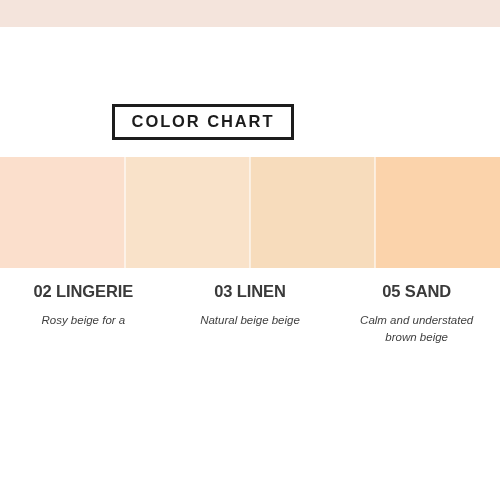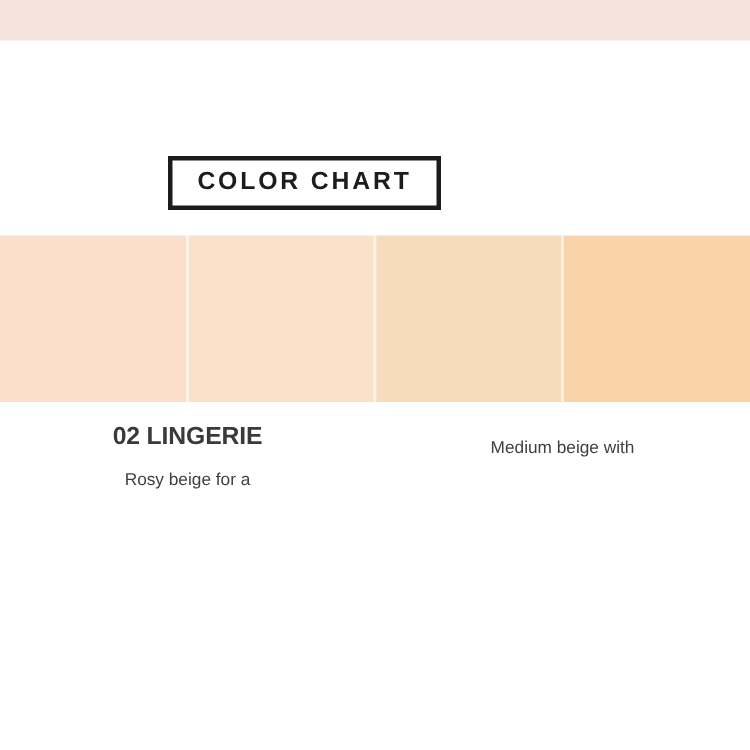--- a/index.html
+++ b/index.html
@@ -93,20 +93,21 @@
     color: #3a3a3a;
     letter-spacing: -0.1px;
     line-height: 1.25;
     white-space: nowrap;
   }
   .caption-desc {
     margin-top: 10px;
     font-size: 11.5px;
     color: #3f3f3f;
     line-height: 1.55;
+    font-style: italic;
   }
 </style>
 </head>
 <body style="background: rgb(255, 255, 255);">
 
 <div class="top-band" style="background: rgb(244, 228, 220);"></div>
 
 <div class="title-wrap">
   <div class="title-box" style="border-color: rgb(28, 28, 28);">
     <div class="title-text">COLOR CHART</div>
@@ -121,17 +122,25 @@
 </div>
 
 <div class="captions">
   <div class="caption">
     <div class="caption-name">02 LINGERIE</div>
     <div class="caption-desc">
       <div>Rosy beige for a</div>
     </div>
   </div>
   <div class="caption">
+    <div class="caption-name">03 LINEN</div>
     <div class="caption-desc">
-      <div>Medium beige with</div>
+      <div>Natural beige beige</div>
+    </div>
+  </div>
+  <div class="caption">
+    <div class="caption-name">05 SAND</div>
+    <div class="caption-desc">
+      <div>Calm and understated</div>
+      <div>brown beige</div>
     </div>
   </div>
 </div>
 
 </body></html>

